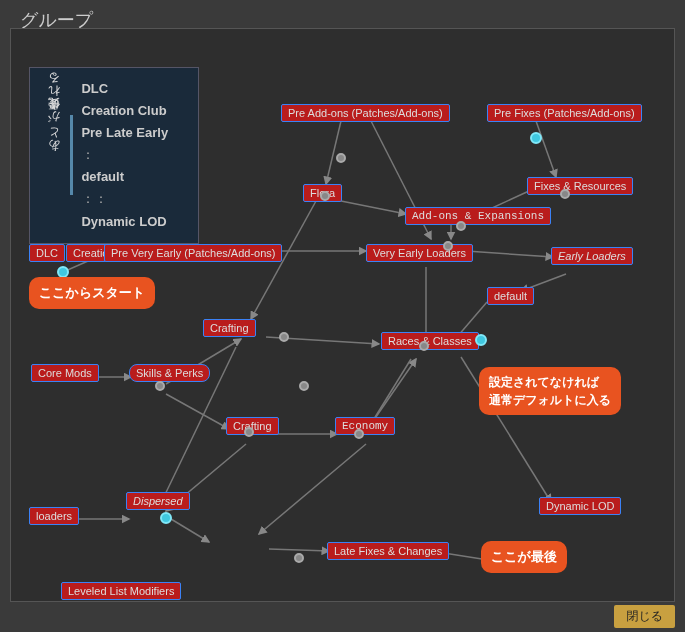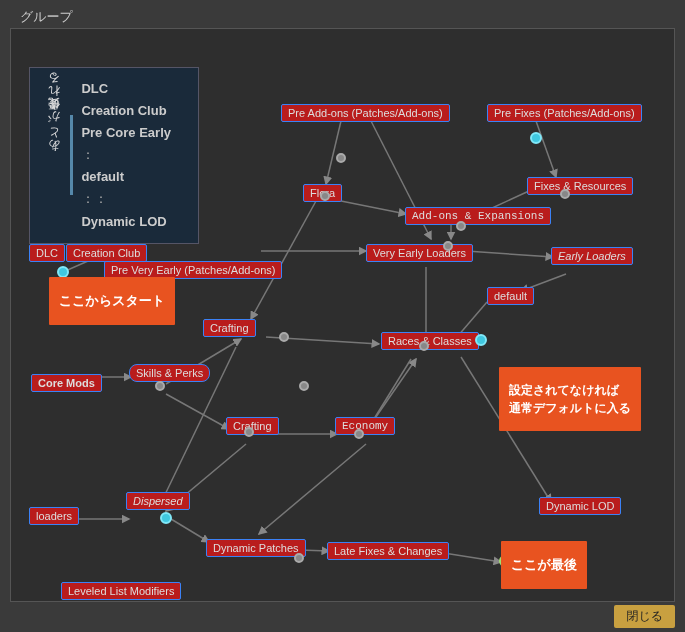--- a/index.html
+++ b/index.html
@@ -15,21 +15,21 @@
       width: 685px;
       height: 632px;
       background: #3a3a3a;
       position: relative;
     }
     #title-bar {
       position: absolute;
       top: 8px;
       left: 20px;
       color: #ccc;
-      font-size: 13px;
+      font-size: 18px;
     }
     #graph-area {
       position: absolute;
       top: 28px;
       left: 10px;
       right: 10px;
       bottom: 30px;
       background: #2e2e2e;
       border: 1px solid #555;
     }
@@ -63,25 +63,24 @@
       width: 170px;
       line-height: 1.7;
     }
     
     .callout {
       position: absolute;
       background: #e85320;
       color: white;
       font-size: 13px;
       font-weight: bold;
-      padding: 14px 10px;
-      border-radius: 1px;
+      padding: 6px 10px;
+      border-radius: 10px;
       line-height: 1.5;
       z-index: 10;
-      margin-left: 20px;
     }
     
     #close-btn {
       position: absolute;
       bottom: 4px;
       right: 10px;
       background: #c8a040;
       color: #222;
       font-size: 12px;
       padding: 3px 12px;
@@ -180,34 +179,33 @@
       <line x1="400" y1="330" x2="358" y2="398" stroke="#777" stroke-width="1.5"></line>
     </svg>
 
     <div class="node-label" style="top:75px;left:270px;">Pre Add-ons (Patches/Add-ons)</div>
     <div class="node-label" style="top:75px;left:476px;">Pre Fixes (Patches/Add-ons)</div>
     <div class="node-label" style="top:148px;left:516px;">Fixes &amp; Resources</div>
     <div class="node-label" style="top:155px;left:292px;">Flora</div>
     <div class="node-label" style="top:178px;left:394px;font-family:Liberation Mono, monospace;">Add-ons &amp; Expansions</div>
     <div class="node-label" style="top:215px;left:18px;">DLC</div>
     <div class="node-label" style="top:215px;left:55px;">Creation Club</div>
-    <div class="node-label" style="top:232px;left:93px;">Pre Very Early (Patches/Add-ons)</div>
+    <div class="node-label" style="top:215px;left:93px;">Pre Very Early (Patches/Add-ons)</div>
     <div class="node-label" style="top:215px;left:355px;">Very Early Loaders</div>
     <div class="node-label" style="top:218px;left:540px;font-style:italic;">Early Loaders</div>
     <div class="node-label" style="top:258px;left:476px;">default</div>
     <div class="node-label" style="top:290px;left:192px;">Crafting</div>
     <div class="node-label" style="top:303px;left:370px;">Races &amp; Classes</div>
-    <div class="node-label" style="top:345px;left:20px;font-weight:bold;">Core Mods</div>
+    <div class="node-label" style="top:335px;left:20px;">Core Mods</div>
     <div class="node-label" style="top:335px;left:118px;border-radius:8px;">Skills &amp; Perks</div>
     <div class="node-label" style="top:388px;left:215px;">Crafting</div>
     <div class="node-label" style="top:388px;left:324px;font-family:Liberation Mono, monospace;">Economy</div>
     <div class="node-label" style="top:463px;left:115px;font-style:italic;">Dispersed</div>
     <div class="node-label" style="top:468px;left:528px;">Dynamic LOD</div>
     <div class="node-label" style="top:478px;left:18px;">loaders</div>
-    <div class="node-label" style="top:510px;left:195px;">Dynamic Patches</div>
     <div class="node-label" style="top:513px;left:316px;">Late Fixes &amp; Changes</div>
     <div class="node-label" style="top:553px;left:50px;">Leveled List Modifiers</div>
 
     <div class="node-dot cyan" style="width:12px;height:12px;top:237px;left:46px;"></div>
     <div class="node-dot" style="width:10px;height:10px;top:124px;left:325px;"></div>
     <div class="node-dot cyan" style="width:12px;height:12px;top:103px;left:519px;"></div>
     <div class="node-dot" style="width:10px;height:10px;top:192px;left:445px;"></div>
     <div class="node-dot" style="width:10px;height:10px;top:160px;left:549px;"></div>
     <div class="node-dot" style="width:10px;height:10px;top:162px;left:309px;"></div>
     <div class="node-dot" style="width:10px;height:10px;top:212px;left:432px;"></div>
@@ -224,21 +222,21 @@
 
     <div id="info-box">
       <div style="display:flex;align-items:flex-start;gap:6px;">
         <div style="color:#ddd;font-size:12px;writing-mode:vertical-lr;transform:rotate(180deg);text-align:center;white-space:nowrap;">あとが優先される</div>
         <div>
           <div style="display:flex;align-items:center;gap:4px;">
             <div style="width:3px;height:80px;background:#5588aa;margin-right:4px;"></div>
             <div>
               <div style="font-weight:bold;font-size:13px;">DLC</div>
               <div style="font-weight:bold;font-size:13px;">Creation Club</div>
-              <div style="font-weight:bold;font-size:13px;">Pre Core Early</div>
+              <div style="font-weight:bold;font-size:13px;">Pre Late Early</div>
               <div style="color:#aaa;">：</div>
               <div style="font-weight:bold;font-size:13px;">default</div>
               <div style="color:#aaa;">：：</div>
               <div style="font-weight:bold;font-size:13px;">Dynamic LOD</div>
             </div>
           </div>
         </div>
       </div>
     </div>
 

